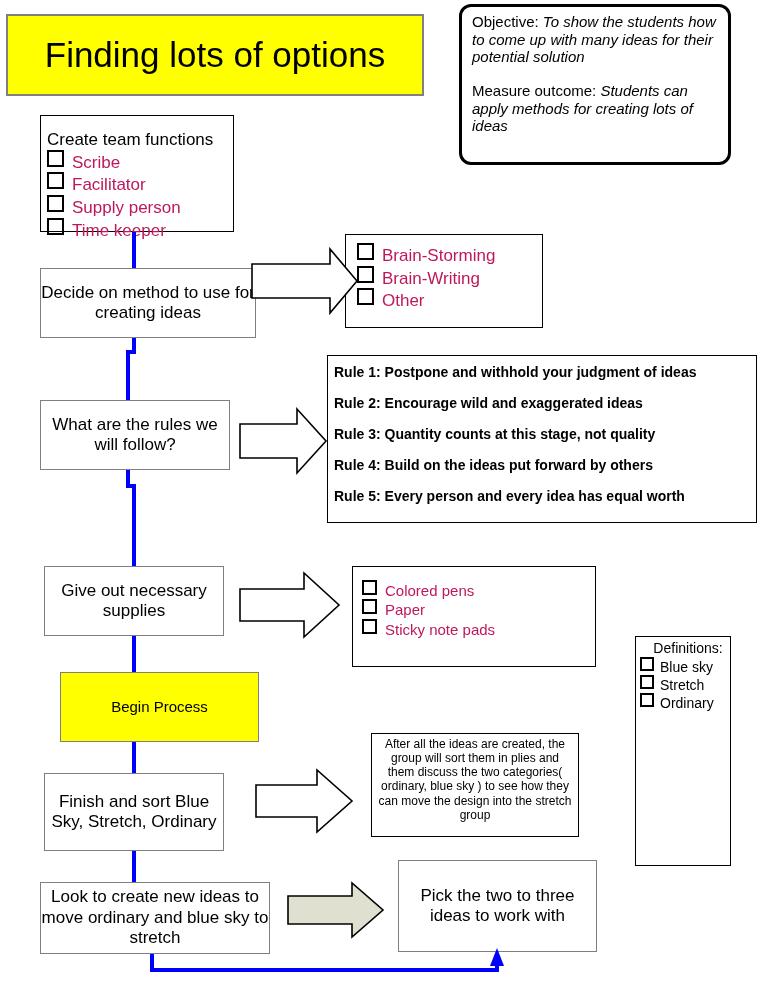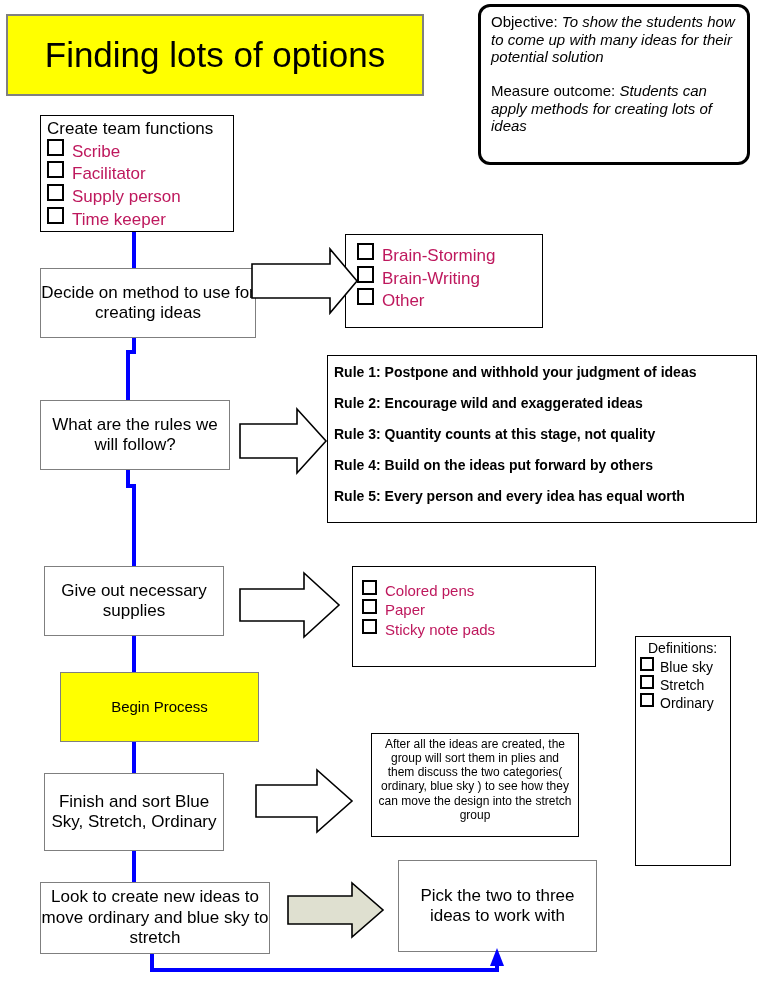--- a/index.html
+++ b/index.html
@@ -26,21 +26,21 @@
     background: #ffff00;
     border: 2px solid #808080;
     display: flex; align-items: center; justify-content: center;
   }
   .title-box .t {
     font-size: 35px; color: #000; letter-spacing: 0px; white-space: nowrap;
   }
 
   
   .objective-box {
-    left: 478px; top: 4px; width: 272px; height: 161px;
+    left: 459px; top: 4px; width: 272px; height: 161px;
     background: #ffffff;
     border: 3px solid #000000;
     border-radius: 12px;
     padding: 6px 9px 6px 10px;
   }
   .objective-box p { margin: 0; font-size: 15px; line-height: 1.18; color:#000; }
   .objective-box .lbl { font-style: normal; }
   .objective-box .val { font-style: italic; }
   .objective-box .gap { height: 16px; }
 
@@ -53,21 +53,21 @@
     background: #ffffff;
     border: 1px solid #000000;
   }
   .center-flex {
     display: flex; align-items: center; justify-content: center;
     text-align: center;
   }
   .proc-txt { font-size: 17px; color:#000; line-height: 1.2; }
 
   
-  .chk-list { padding: 3px 4px 3px 6px; }
+  .chk-list { padding: 14px 4px 3px 6px; }
   .chk-title { font-size: 17px; color:#000; line-height: 1.22; }
   .chk-row { font-size: 17px; color:#be185d; line-height: 1.22; display:flex; align-items:baseline; }
   .chk-mark {
     display:inline-block; width: 13px; height: 13px;
     border: 2px solid #000; margin-right: 8px; position: relative; top: -1px;
     flex: 0 0 auto;
   }
 
   
   .rules-box { left: 327px; top: 355px; width: 430px; height: 168px; padding: 8px 0 0 6px; }
@@ -77,21 +77,21 @@
   .ybox {
     background: #ffff00;
     border: 1px solid #7f7f7f;
   }
 
   
   .note-box { left: 371px; top: 733px; width: 208px; height: 104px; padding: 3px 4px; }
   .note-box .n { font-size: 12px; line-height: 1.18; text-align: center; color:#000; }
 
   
-  .def-box { left: 635px; top: 636px; width: 96px; height: 230px; padding: 3px 2px 0 4px; }
+  .def-box { left: 635px; top: 636px; width: 96px; height: 230px; padding: 3px 2px 0 4px; text-align: center; }
   .def-title { font-size: 14px; color:#000; line-height:1.25; padding-left: 8px; }
   .def-row { font-size: 14px; color:#000; line-height:1.3; display:flex; align-items:baseline; }
   .def-row .chk-mark { width: 10px; height: 10px; border-width: 2px; margin-right: 6px; }
 
   
   .overlay { position:absolute; left:0; top:0; width:760px; height:988px; pointer-events:none; }
 </style>
 </head>
 <body>
 

